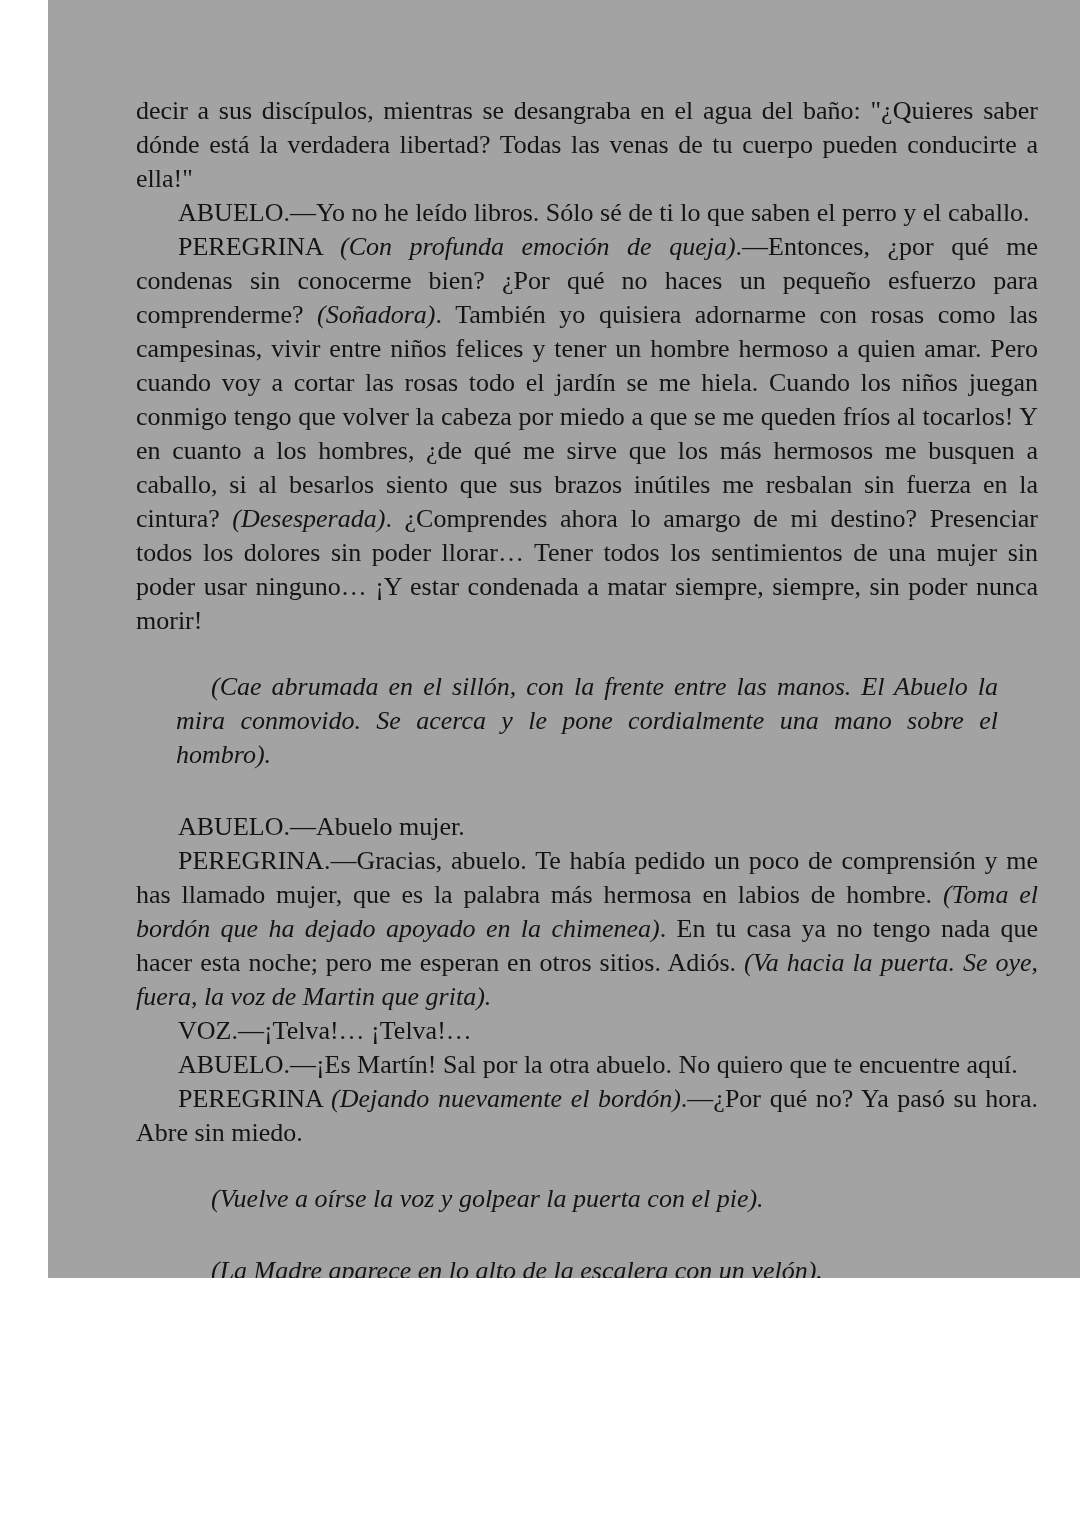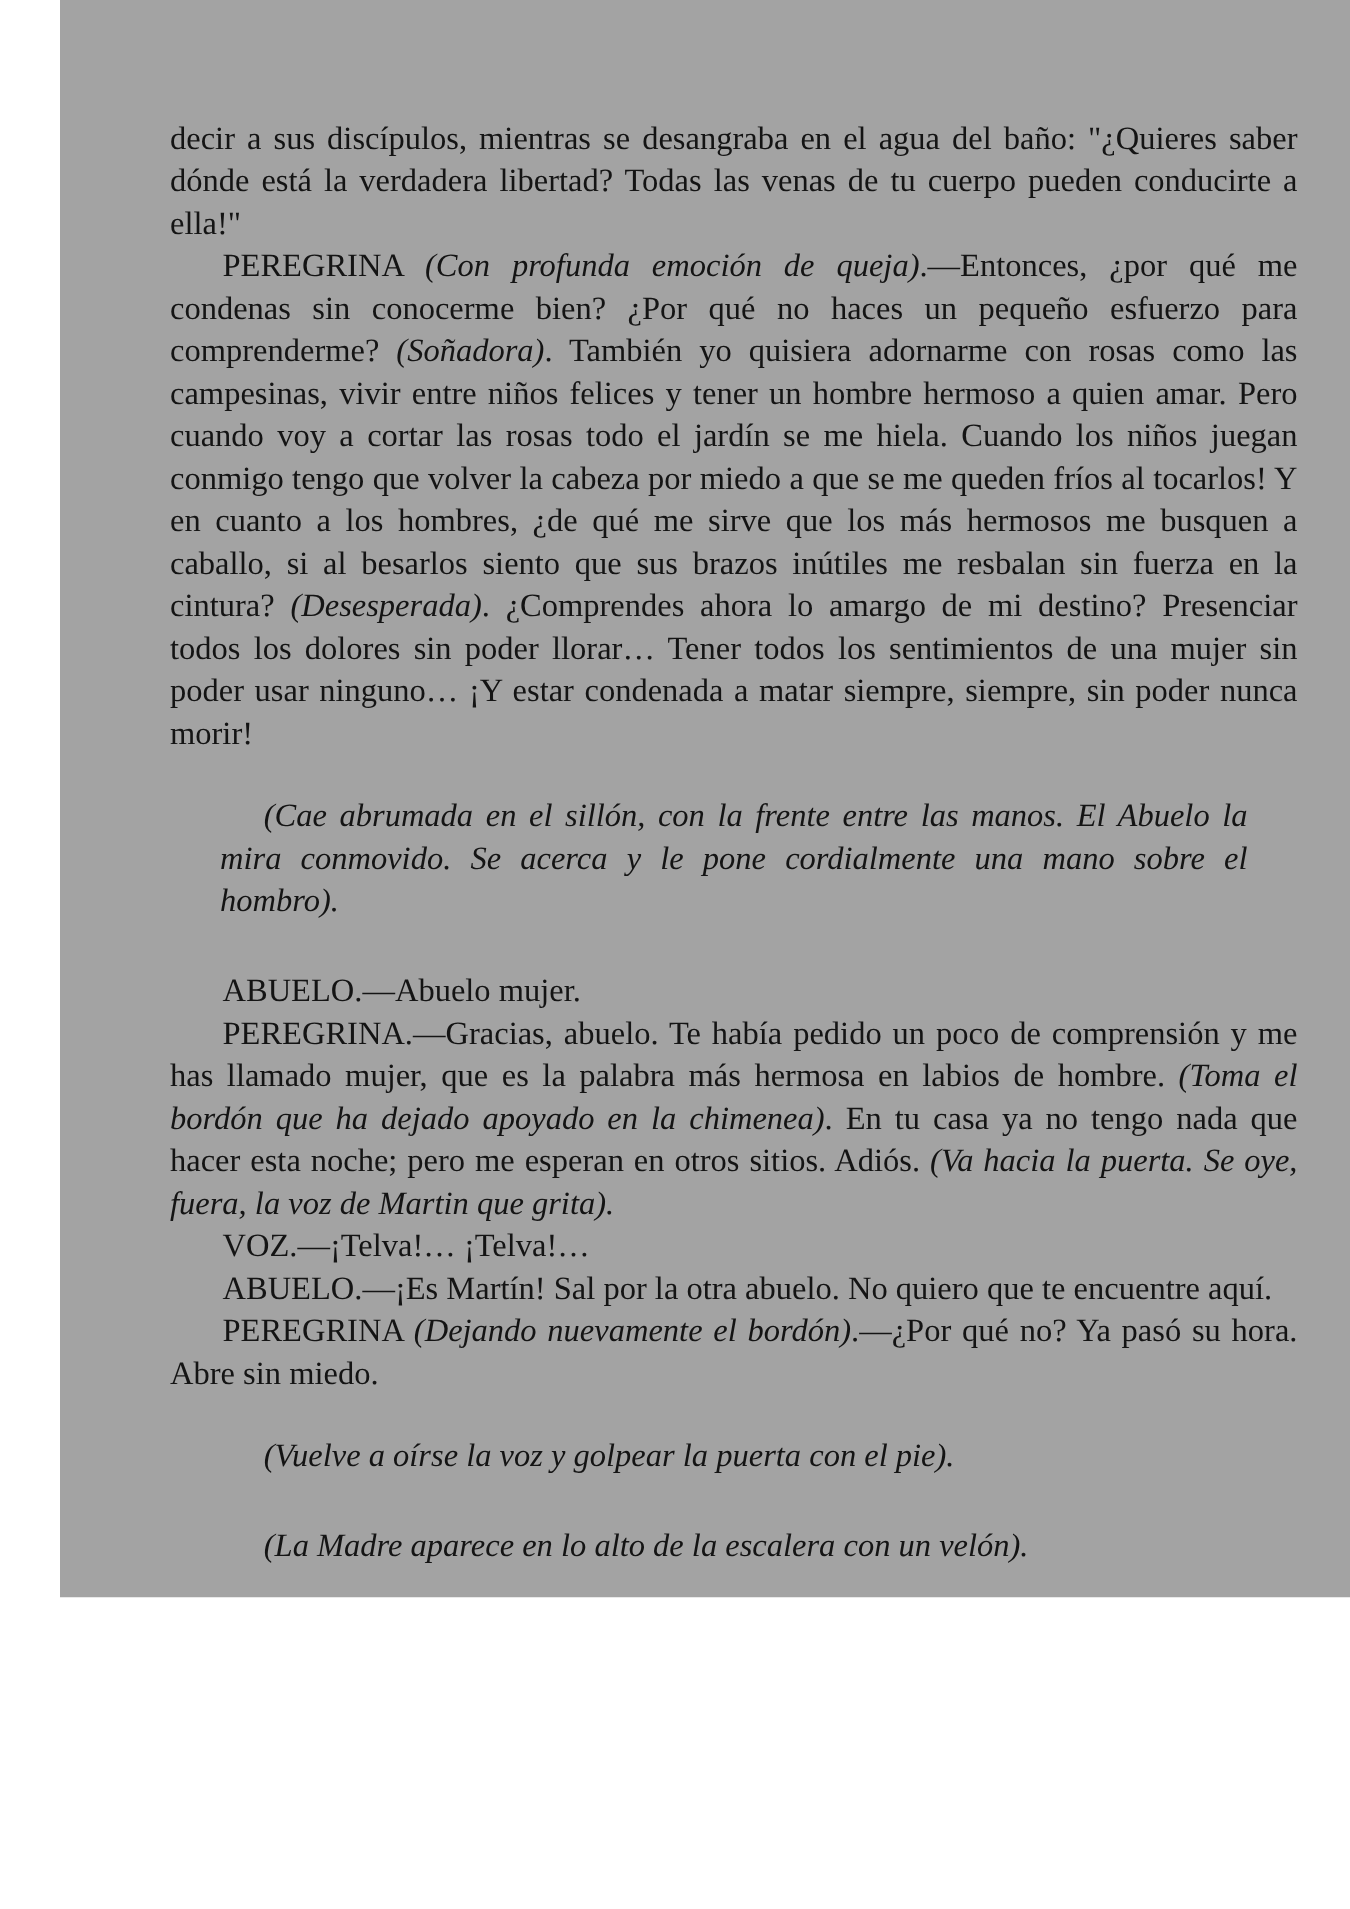--- a/index.html
+++ b/index.html
@@ -52,20 +52,21 @@
     line-height: 32px;
     color: #141414;
   }
 </style>
 </head>
 <body>
 
 <div class="page">
   <main class="text-column">
       <p class="opening"><span>decir a sus discípulos, mientras se desangraba en el agua del baño: "¿Quieres saber dónde está la verdadera libertad? Todas las venas de tu cuerpo pueden conducirte a ella!"</span></p>
+      <p class="dialogue"><span>ABUELO.—Yo no he leído libros. Sólo sé de ti lo que saben el perro y el caballo.</span></p>
       <p class="dialogue"><span>PEREGRINA </span><i>(Con profunda emoción de queja)</i><span>.—Entonces, ¿por qué me condenas sin conocerme bien? ¿Por qué no haces un pequeño esfuerzo para comprenderme? </span><i>(Soñadora)</i><span>. También yo quisiera adornarme con rosas como las campesinas, vivir entre niños felices y tener un hombre hermoso a quien amar. Pero cuando voy a cortar las rosas todo el jardín se me hiela. Cuando los niños juegan conmigo tengo que volver la cabeza por miedo a que se me queden fríos al tocarlos! Y en cuanto a los hombres, ¿de qué me sirve que los más hermosos me busquen a caballo, si al besarlos siento que sus brazos inútiles me resbalan sin fuerza en la cintura? </span><i>(Desesperada)</i><span>. ¿Comprendes ahora lo amargo de mi destino? Presenciar todos los dolores sin poder llorar… Tener todos los sentimientos de una mujer sin poder usar ninguno… ¡Y estar condenada a matar siempre, siempre, sin poder nunca morir!</span></p>
       <p class="stage"><i>(Cae abrumada en el sillón, con la frente entre las manos. El Abuelo la mira conmovido. Se acerca y le pone cordialmente una mano sobre el hombro).</i></p>
       <p class="dialogue"><span>ABUELO.—Abuelo mujer.</span></p>
       <p class="dialogue"><span>PEREGRINA.—Gracias, abuelo. Te había pedido un poco de comprensión y me has llamado mujer, que es la palabra más hermosa en labios de hombre. </span><i>(Toma el bordón que ha dejado apoyado en la chimenea)</i><span>. En tu casa ya no tengo nada que hacer esta noche; pero me esperan en otros sitios. Adiós. </span><i>(Va hacia la puerta. Se oye, fuera, la voz de Martin que grita).</i></p>
       <p class="dialogue"><span>VOZ.—¡Telva!… ¡Telva!…</span></p>
       <p class="dialogue"><span>ABUELO.—¡Es Martín! Sal por la otra abuelo. No quiero que te encuentre aquí.</span></p>
       <p class="dialogue"><span>PEREGRINA </span><i>(Dejando nuevamente el bordón)</i><span>.—¿Por qué no? Ya pasó su hora. Abre sin miedo.</span></p>
       <p class="stage"><i>(Vuelve a oírse la voz y golpear la puerta con el pie).</i></p>
       <p class="stage"><i>(La Madre aparece en lo alto de la escalera con un velón).</i></p>
     </main>

